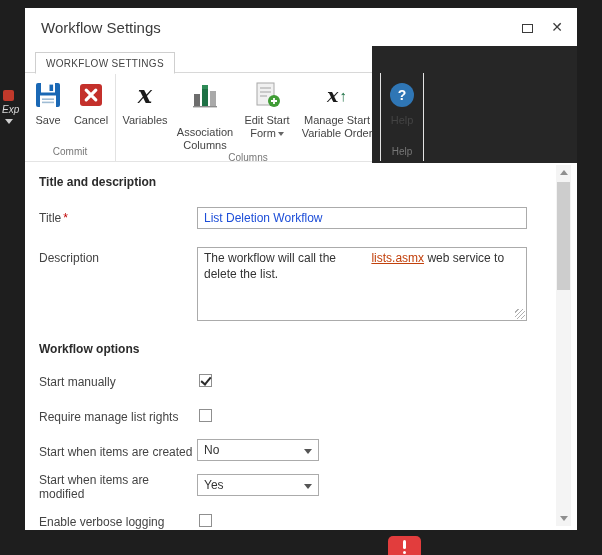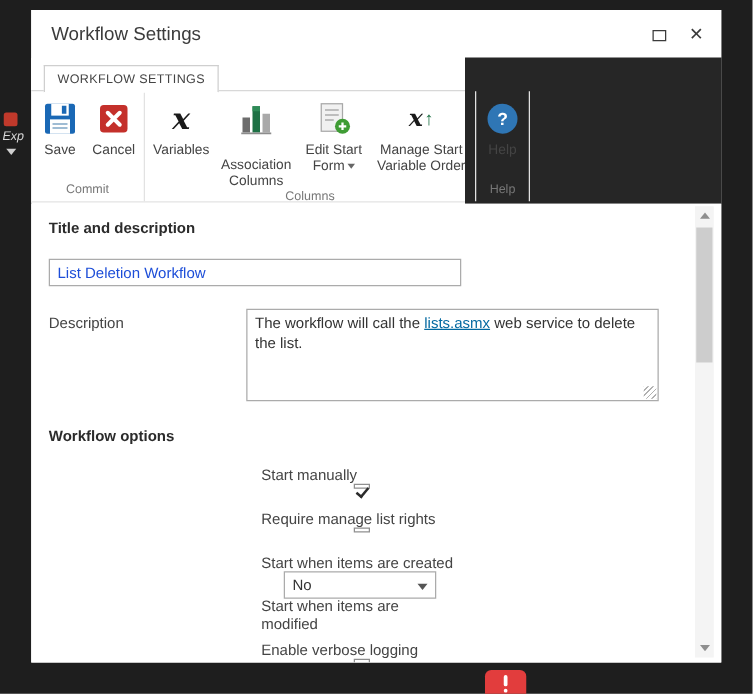--- a/index.html
+++ b/index.html
@@ -85,27 +85,27 @@
   .req { color:#c00000; margin-left:2px; }
 
   .text-input {
     width:330px; height:22px; border:1px solid #ababab; font-size:12px;
     padding:1px 6px; color:#1d4ed8; font-family:"Liberation Sans", sans-serif;
   }
   .textarea-box {
     position:relative; width:330px; height:74px; border:1px solid #ababab;
     font-size:12px; padding:2px 14px 2px 6px; color:#333; line-height:1.35;
   }
-  .textarea-box .link { color:#0369a1; text-decoration:underline; }
+  .textarea-box .link { color:#c2410c; text-decoration:underline;margin-left:32px; }
   .resize-corner {
     position:absolute; right:1px; bottom:1px; width:10px; height:10px;
     background: repeating-linear-gradient(135deg, transparent 0 2px, #b0b0b0 2px 3px);
   }
 
-  .opt-row { display:flex; align-items:center; margin-top:13px; height:22px;flex-direction:column; }
+  .opt-row { display:flex; align-items:center; margin-top:13px; height:22px; }
   .checkbox { width:13px; height:13px; border:1px solid #8f8f8f; background:#fff; position:relative; margin-left:2px; }
   .checkbox.checked::after {
     content:""; position:absolute; left:3px; top:0px; width:4px; height:8px;
     border-right:2px solid #2b2b2b; border-bottom:2px solid #2b2b2b; transform:rotate(40deg);
   }
   .fake-select {
     position:relative; width:122px; height:22px; border:1px solid #ababab;
     background:#fff; font-size:12px; line-height:20px; padding-left:6px; color:#333;
   }
   .fake-select .select-caret {
@@ -239,20 +239,23 @@
         <div class="group-label">Help</div>
       </div>
     </div>
   </div>
 
   <div class="content">
 
     <div class="section-heading">Title and description</div>
 
     <div class="row">
+      <div class="row-label">
+        <span>Title</span><span class="req">*</span>
+      </div>
       <input class="text-input" type="text" value="List Deletion Workflow" style="">
     </div>
 
     <div class="row">
       <div class="row-label">Description</div>
       <div class="textarea-box">
         <span>The workflow will call the </span><span class="link">lists.asmx</span><span> web service to delete the list.</span>
         <span class="resize-corner"></span>
       </div>
     </div>
@@ -272,20 +275,24 @@
     <div class="opt-row">
       <div class="row-label">Start when items are created</div>
       <div class="fake-select">
         <span>No</span>
         <span class="select-caret"></span>
       </div>
     </div>
 
     <div class="opt-row">
       <div class="row-label">Start when items are modified</div>
+      <div class="fake-select">
+        <span>Yes</span>
+        <span class="select-caret"></span>
+      </div>
     </div>
 
     <div class="opt-row">
       <div class="row-label">Enable verbose logging</div>
       <div class="checkbox"></div>
     </div>
 
   </div>
 
   <div class="vscroll">

